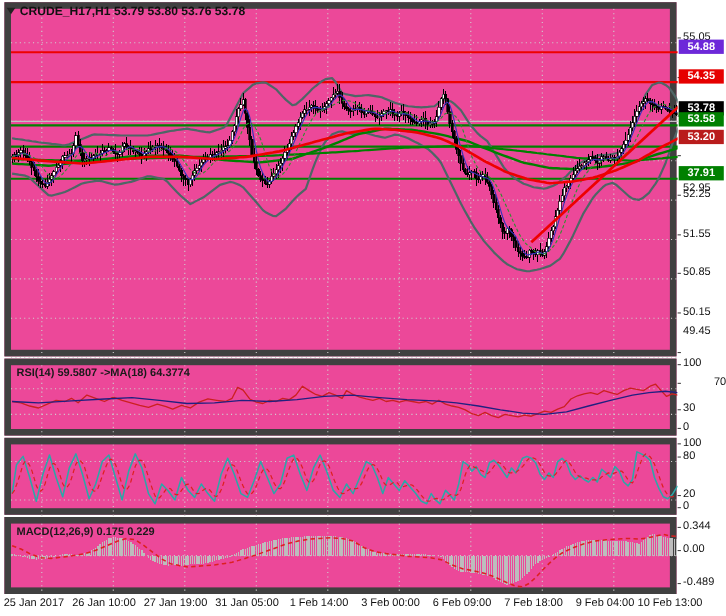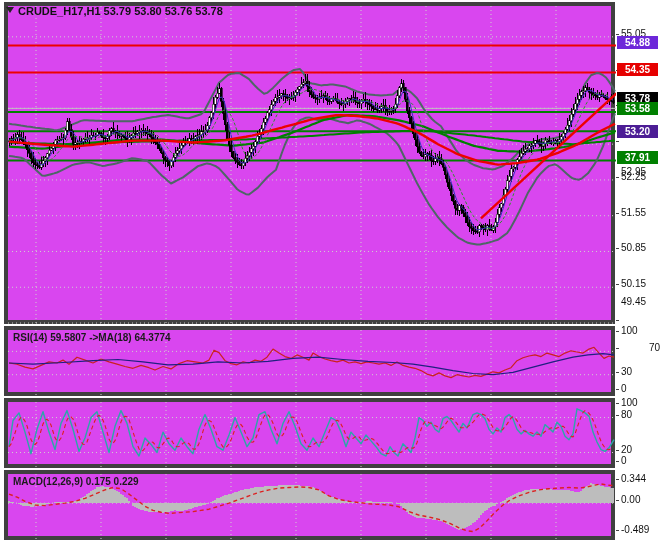--- a/index.html
+++ b/index.html
@@ -1,20 +1,20 @@
 <!DOCTYPE html>
 <html><head>
 <meta charset="utf-8">
 <style>
   html,body{margin:0;padding:0;background:#fff;}
   #terminal{
     position:relative;width:655px;height:560px;background:#ffffff;
     font-family:"Liberation Sans",sans-serif;overflow:hidden;padding-left:16px;
   }
-  .panel{position:absolute;left:4px;width:611px;background:#d946ef;border:4px solid #404040;box-sizing:border-box;}
+  .panel{position:absolute;left:4px;width:611px;background:#ec4899;border:6px solid #404040;box-sizing:border-box;}
   .panel svg{position:absolute;left:0;top:0;}
   .pane-label{
     position:absolute;left:5px;top:2px;font-size:10px;color:#1a1a1a;font-weight:bold;
     white-space:nowrap;z-index:5;pointer-events:none;
   }
   #main-title{
     position:absolute;left:18px;top:5px;font-size:11px;font-weight:bold;color:#111;
     z-index:6;white-space:nowrap;
   }
   #symbol-dd{
@@ -1079,16 +1079,28 @@
       <div class="tickmark" style="top: 479.427px;"></div>
       <div class="ytick" style="top: 473.427px;">0.344</div>
       <div class="tickmark" style="top: 500.148px;"></div>
       <div class="ytick" style="top: 494.148px;">0.00</div>
       <div class="tickmark" style="top: 529.603px;"></div>
       <div class="ytick" style="top: 523.603px;">-0.489</div>
       <div class="badge" style="top: 36.0081px; background: #6d28d9;">54.88</div>
       <div class="badge" style="top: 63.0964px; background: rgb(230, 0, 0);">54.35</div>
       <div class="badge" style="top: 92.2291px; background: rgb(0, 0, 0);">53.78</div>
       <div class="badge" style="top: 102.451px; background: rgb(0, 128, 0);">53.58</div>
-      <div class="badge" style="top: 125px; background: #4c1d95;">53.20</div>
+      <div class="badge" style="top: 118px; background: #b91c1c;">53.20</div>
       <div class="badge" style="top: 151.006px; background: rgb(0, 128, 0);">37.91</div>
+    </div>
+  <div id="time-axis">
+      <div class="xtick" style="left: 3.3px;">25 Jan 2017</div>
+      <div class="xtick" style="left: 65.6px;">26 Jan 10:00</div>
+      <div class="xtick" style="left: 130.6px;">27 Jan 19:00</div>
+      <div class="xtick" style="left: 195.6px;">31 Jan 05:00</div>
+      <div class="xtick" style="left: 263.3px;">1 Feb 14:00</div>
+      <div class="xtick" style="left: 328.3px;">3 Feb 00:00</div>
+      <div class="xtick" style="left: 393.3px;">6 Feb 09:00</div>
+      <div class="xtick" style="left: 458.3px;">7 Feb 18:00</div>
+      <div class="xtick" style="left: 523.3px;">9 Feb 04:00</div>
+      <div class="xtick" style="left: 579.6px;">10 Feb 13:00</div>
     </div>
 </div>
 
 </body></html>

